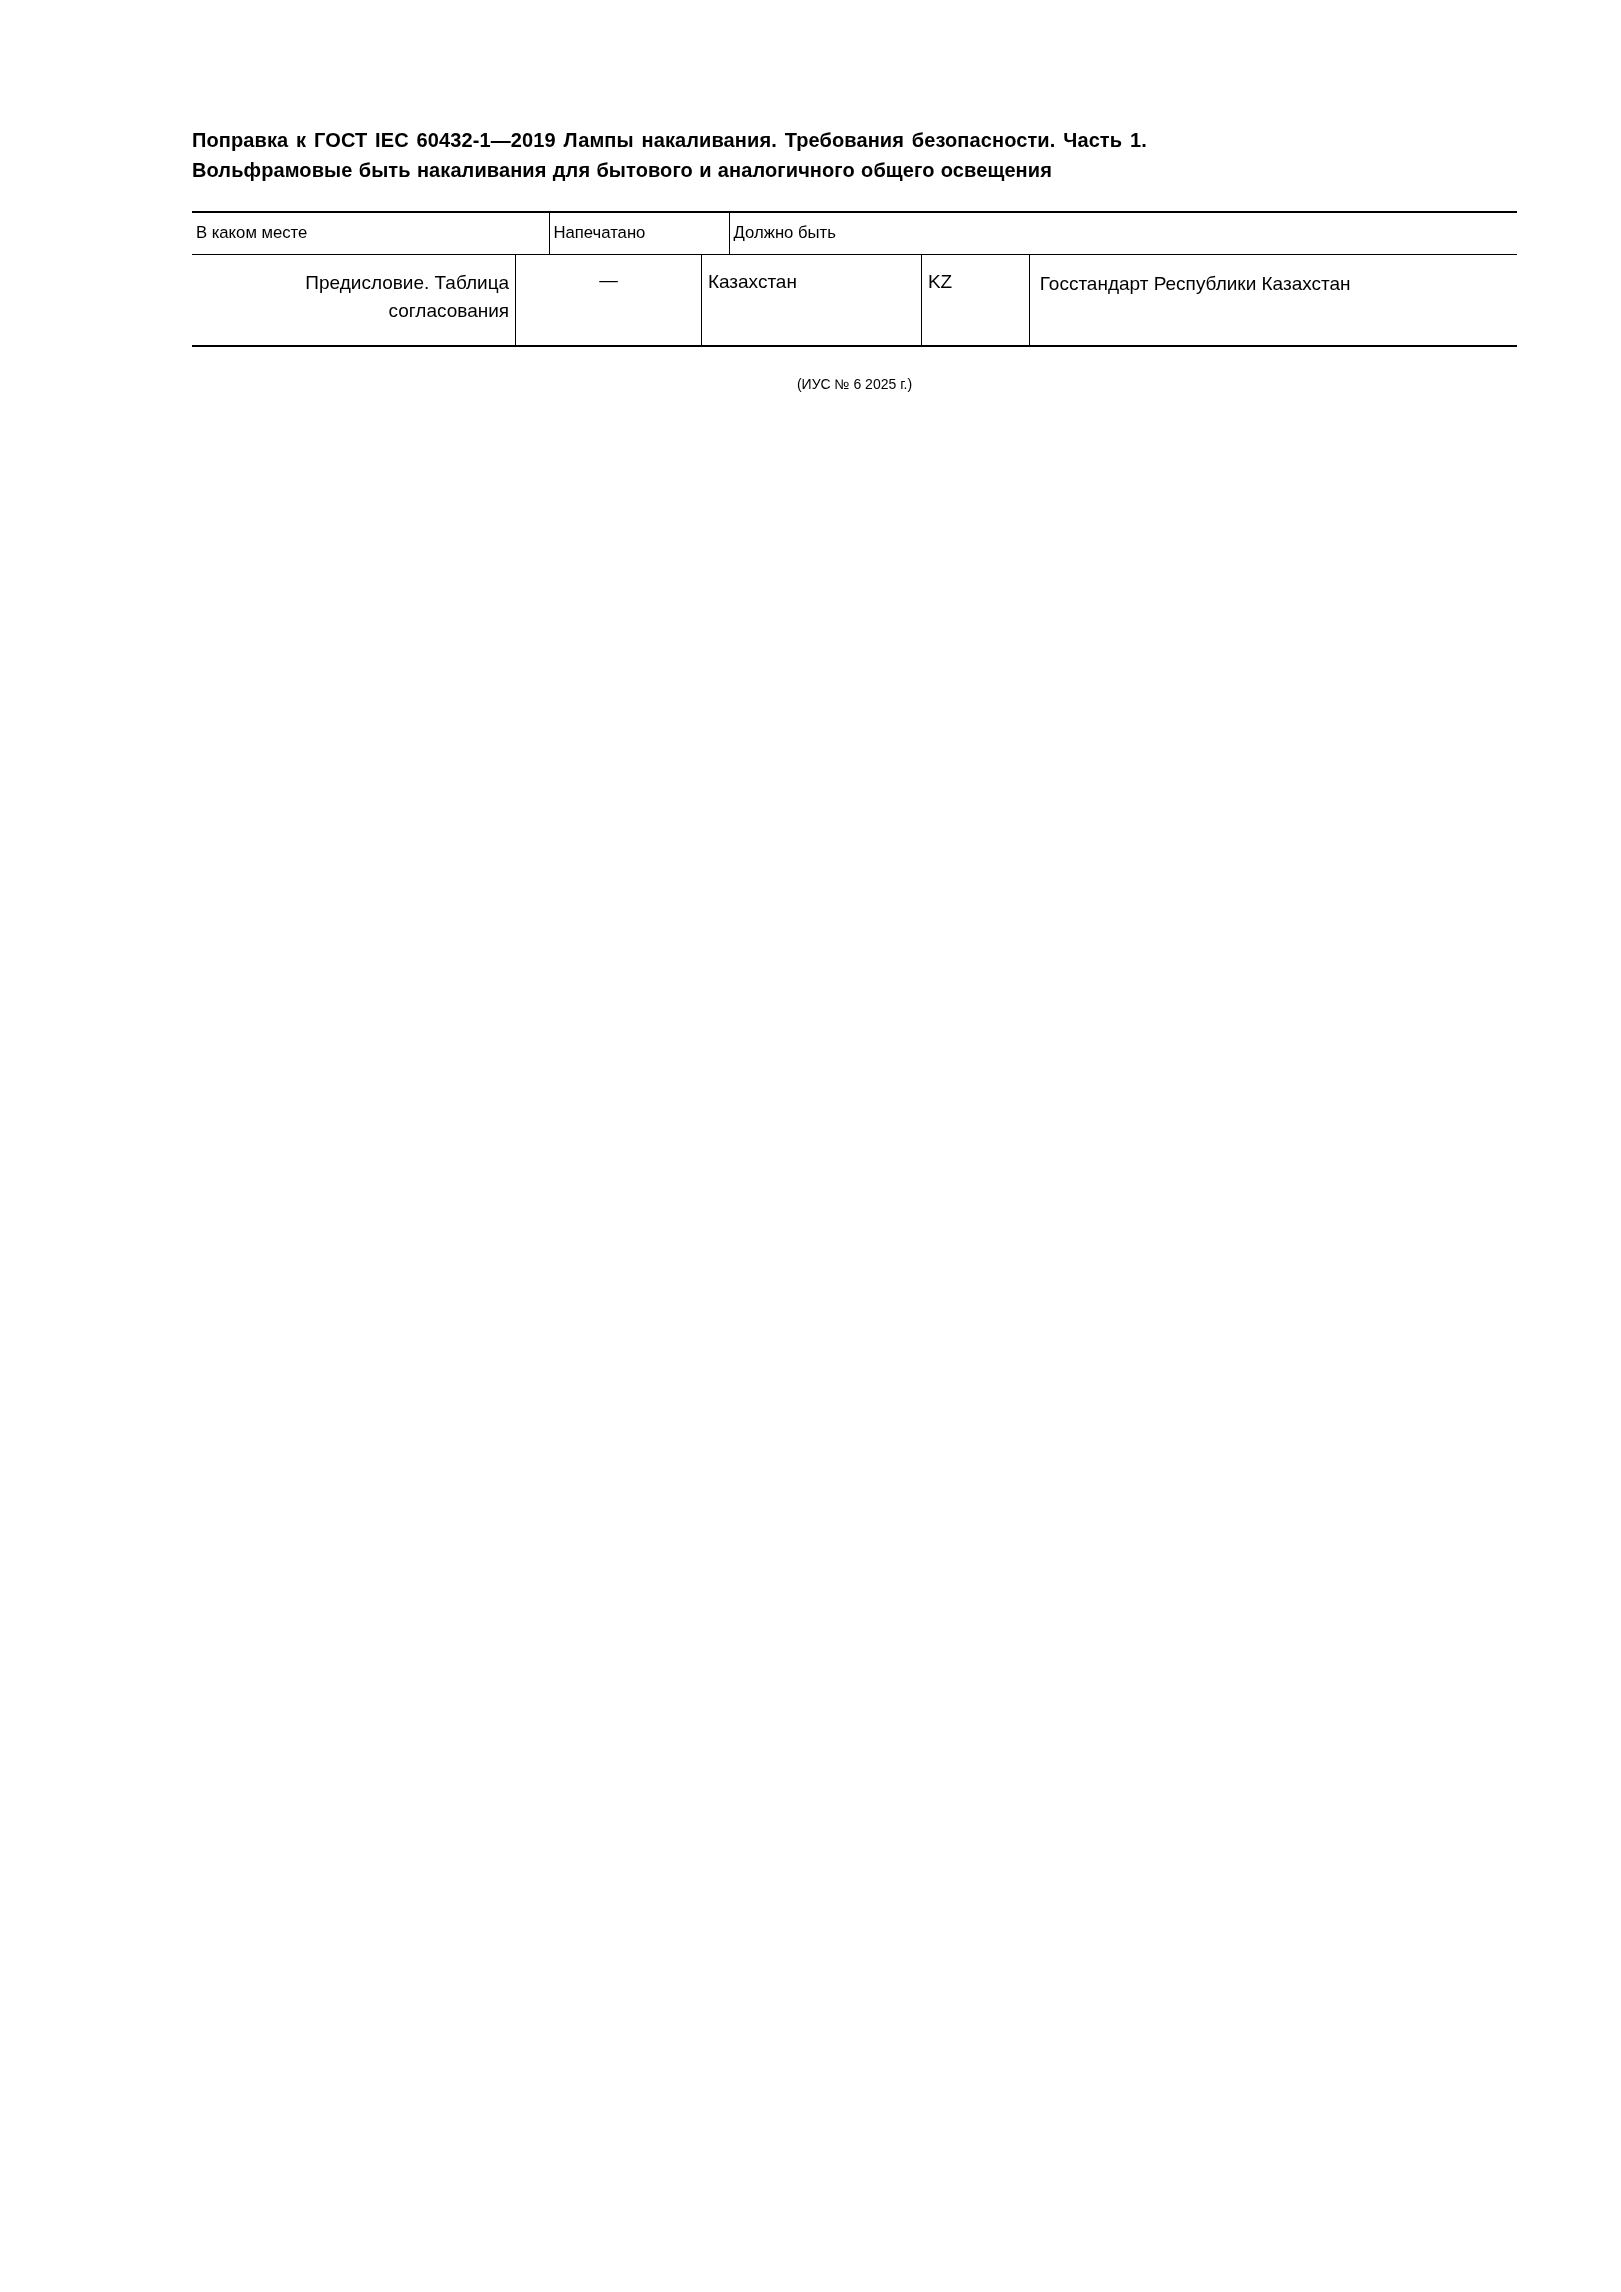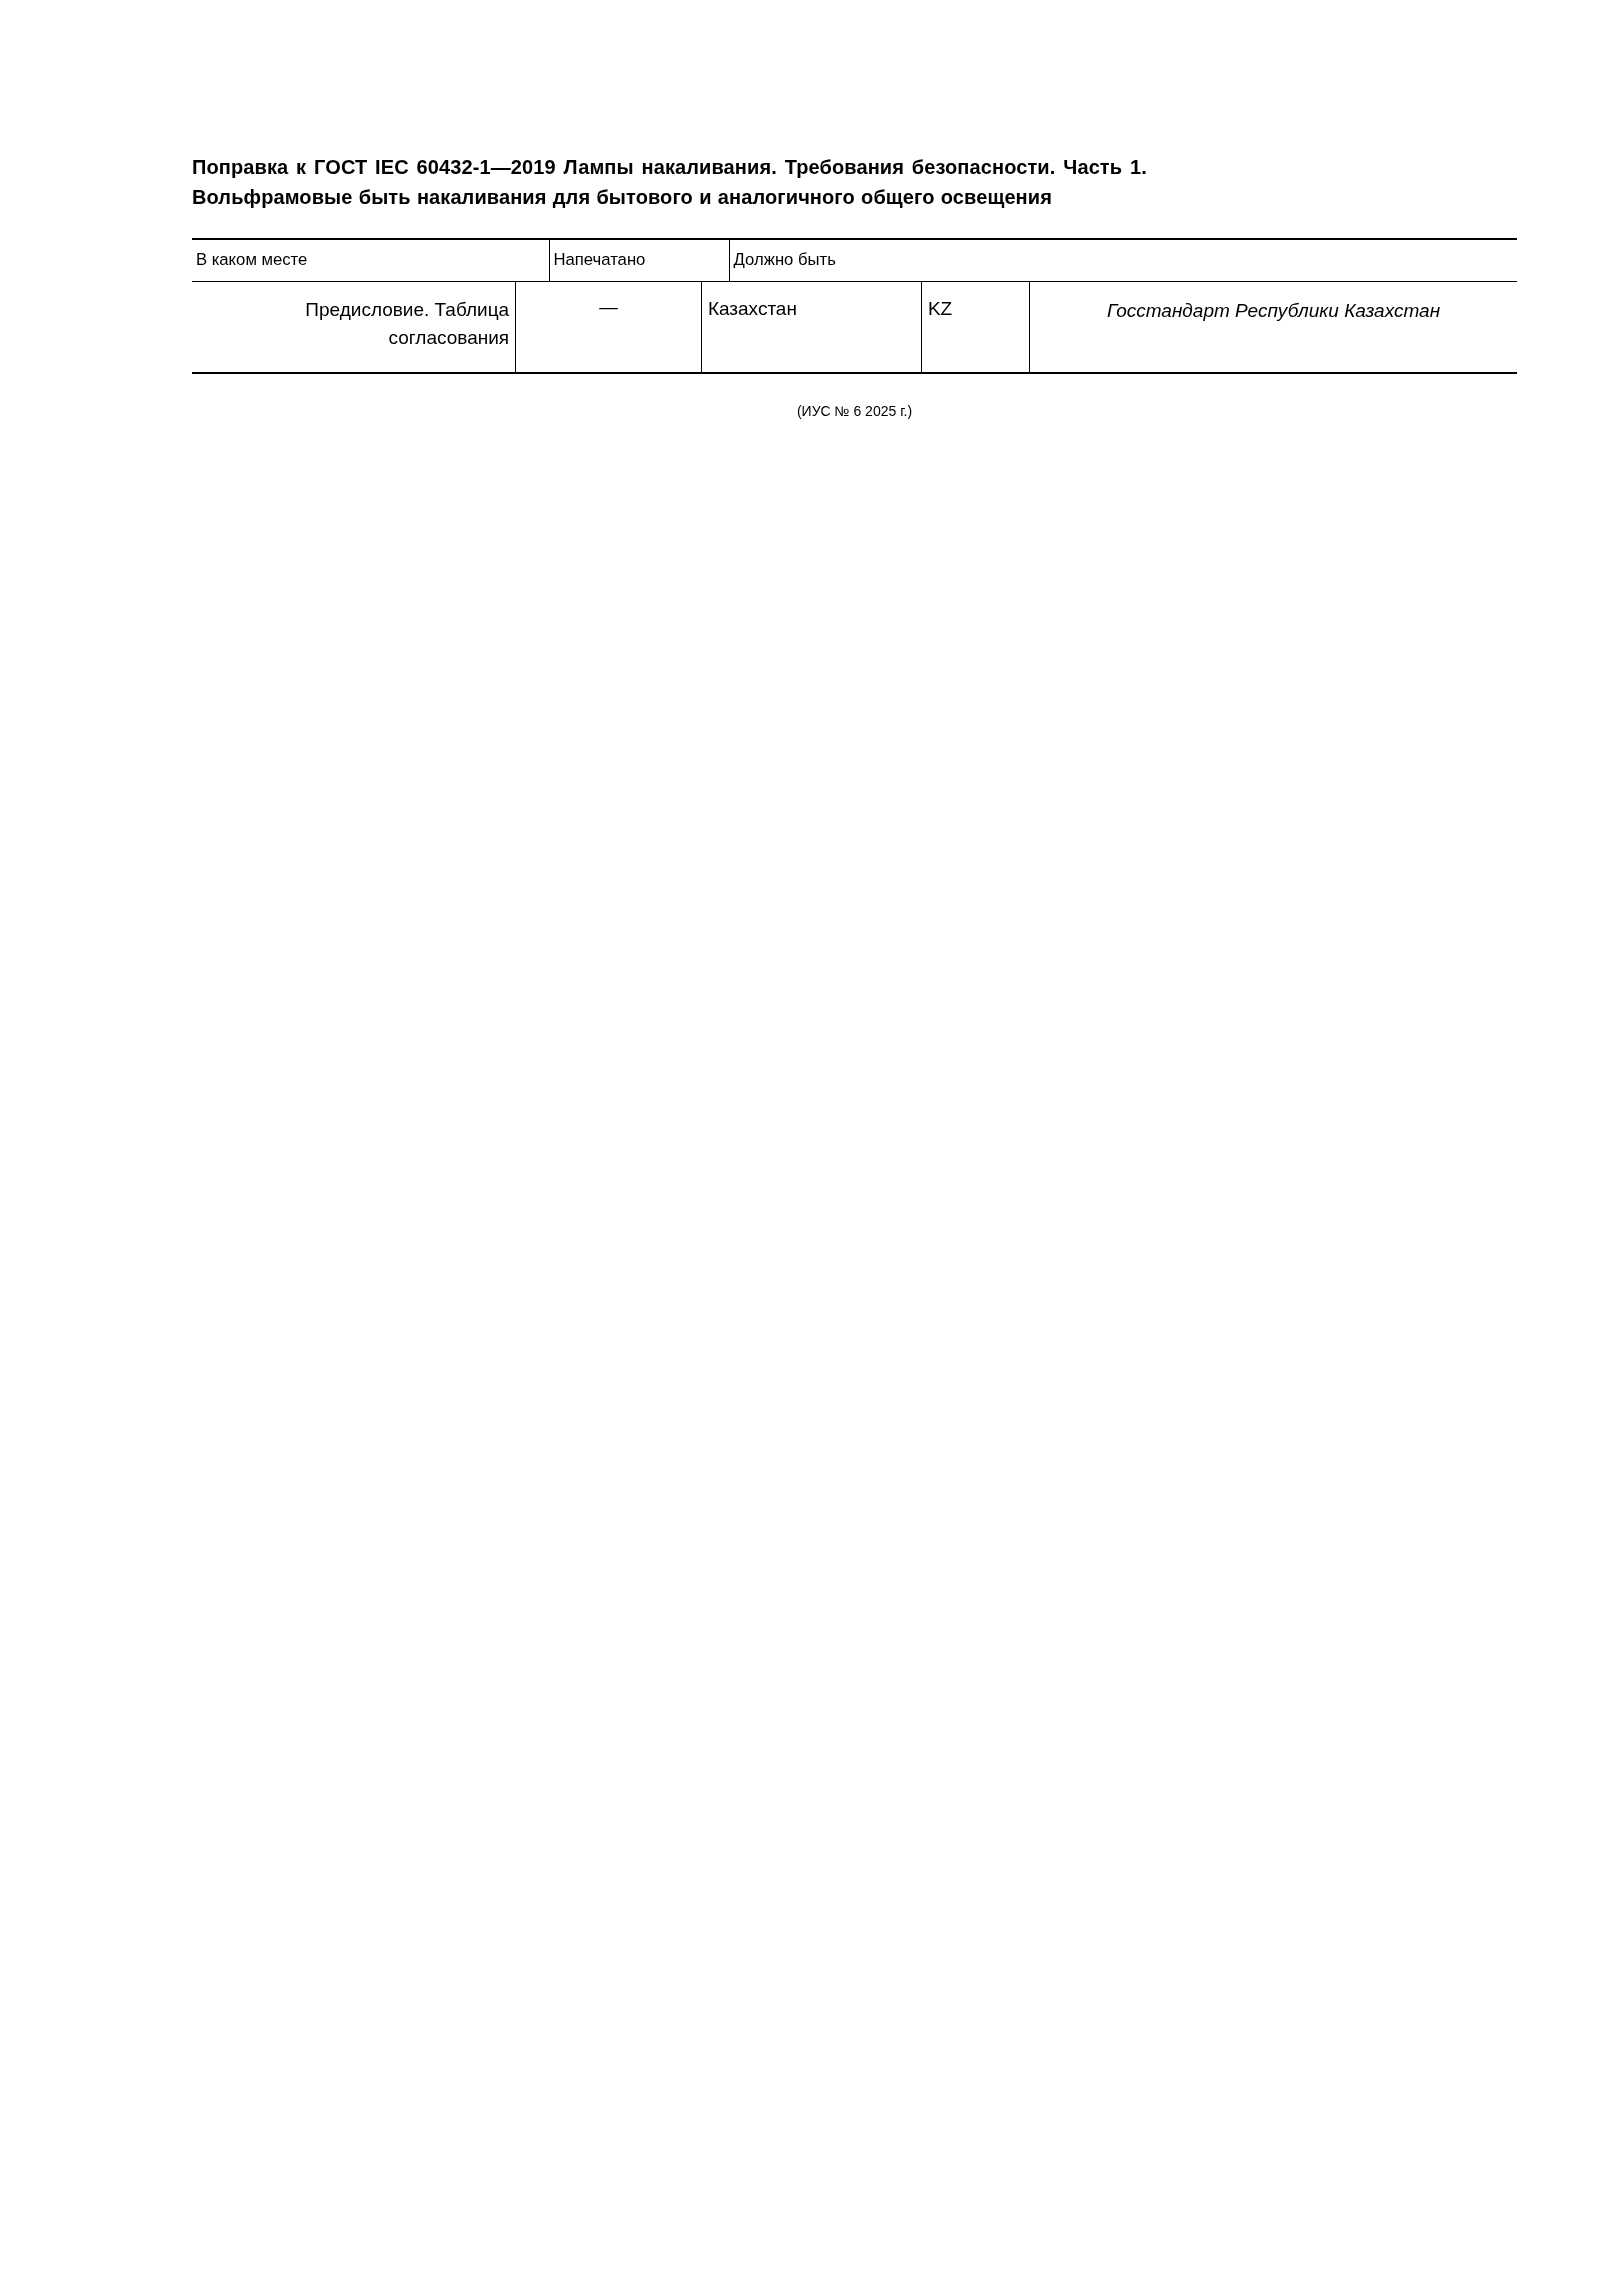--- a/index.html
+++ b/index.html
@@ -19,21 +19,21 @@
     position: absolute;
     left: 0;
     top: 0;
     width: 1621px;
     height: 2293px;
     background: #ffffff;
   }
   .content {
     position: absolute;
     left: 192px;
-    top: 152px;
+    top: 125px;
     width: 1325px;
   }
   .doc-title {
     font-size: 20px;
     font-weight: bold;
     line-height: 1.52;
     text-align: justify;
     letter-spacing: 0.1px;
     margin: 0 0 0 0;
     word-spacing: 2.2px;
@@ -114,26 +114,25 @@
   }
   .b-should-2 {
     width: 108px;
     border-left: 1.6px solid #000;
     text-align: left;
     padding-top: 15.7px;
   }
   .b-should-3 {
     width: 488px;
     border-left: 1.6px solid #000;
-    text-align: center;
+    text-align: left;
     line-height: 1.42;
     padding-top: 15.7px;
     padding-left: 9.8px;
     padding-right: 9.8px;
-    font-style: italic;
   }
   .dash {
     font-size: 18.6px;
     letter-spacing: 0;
   }
   .footnote {
     margin-top: 29px;
     text-align: center;
     font-size: 14px;
     width: 1325px;

